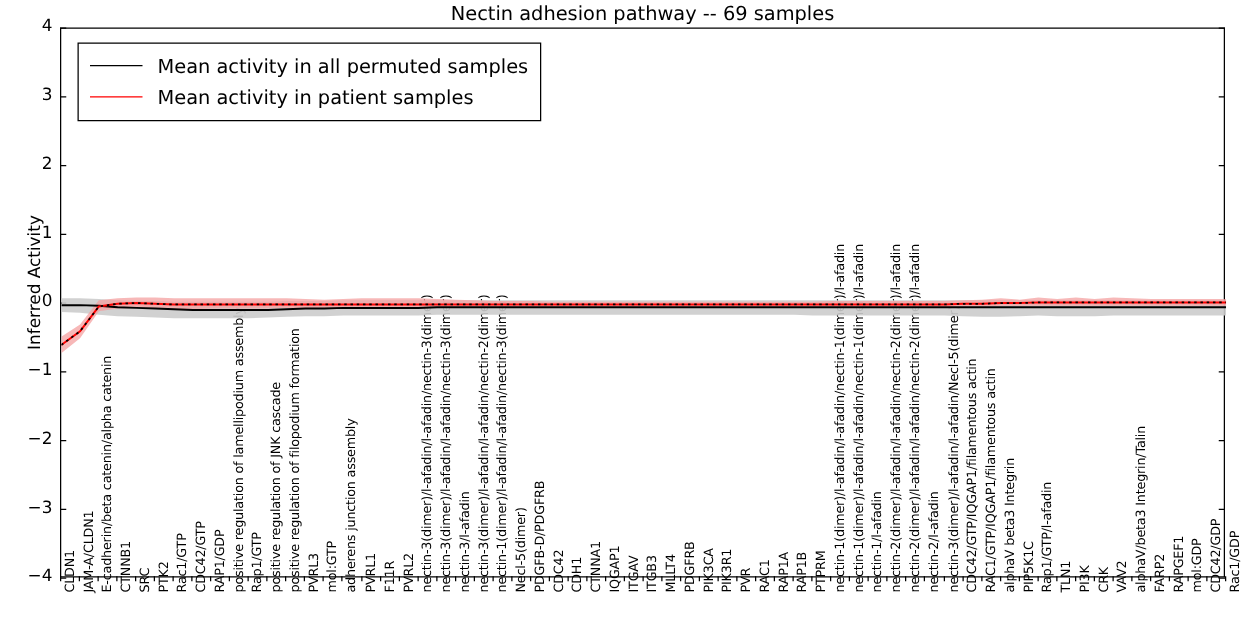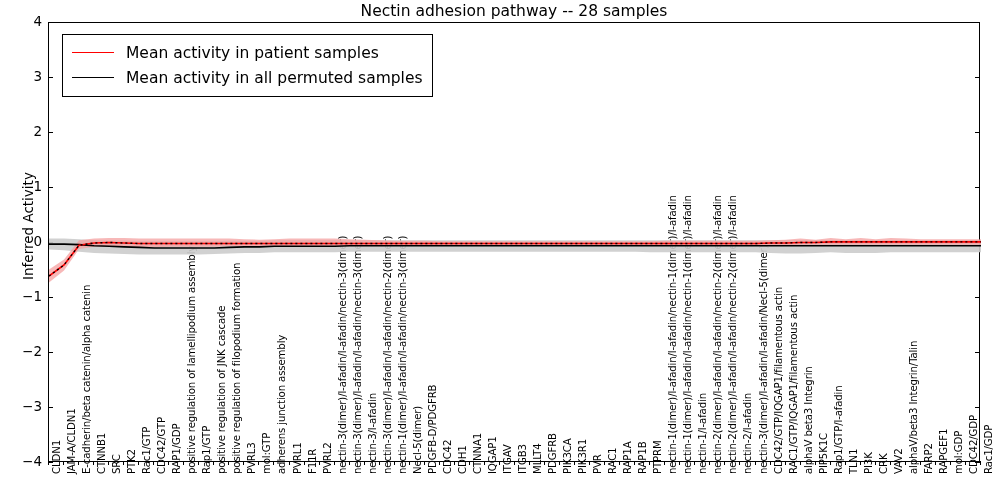--- a/index.html
+++ b/index.html
@@ -116,21 +116,21 @@
     z-index:10;
     pointer-events:none;
   }
   #axes-clip{position:absolute;left:0;top:0;width:932px;height:440px;overflow:hidden;}
 </style>
 </head>
 <body>
 
 <div id="root">
 
-  <div id="title">Nectin adhesion pathway -- 28 samples</div>
+  <div id="title">Nectin adhesion pathway -- 69 samples</div>
 
   <div id="ylabel">Inferred Activity</div>
 
   <div id="axes">
     <div id="axes-clip">
       <svg id="series-svg" viewBox="0 0 932 440" preserveAspectRatio="none">
           <path d="M0.00 215.60 L15.03 215.60 L30.06 216.15 L45.10 217.25 L60.13 217.80 L75.16 217.80 L90.19 218.35 L105.23 218.35 L120.26 218.35 L135.29 218.35 L150.32 218.35 L165.35 218.35 L180.39 217.80 L195.42 217.80 L210.45 217.80 L225.48 217.25 L240.52 217.25 L255.55 217.25 L270.58 217.25 L285.61 217.25 L300.65 217.25 L315.68 217.25 L330.71 217.25 L345.74 217.25 L360.77 217.25 L375.81 217.25 L390.84 217.25 L405.87 217.25 L420.90 217.25 L435.94 217.25 L450.97 217.25 L466.00 217.25 L481.03 217.25 L496.06 217.25 L511.10 217.25 L526.13 217.25 L541.16 217.25 L556.19 217.25 L571.23 217.25 L586.26 217.25 L601.29 217.25 L616.32 217.25 L631.35 217.25 L646.39 217.25 L661.42 217.25 L676.45 217.25 L691.48 217.25 L706.52 217.25 L721.55 217.25 L736.58 217.25 L751.61 217.25 L766.65 217.25 L781.68 217.25 L796.71 217.25 L811.74 217.25 L826.77 217.25 L841.81 217.25 L856.84 217.25 L871.87 217.25 L886.90 217.25 L901.94 217.25 L916.97 217.25 L932.00 217.25 L932.00 229.35 L916.97 229.35 L901.94 229.35 L886.90 229.35 L871.87 229.35 L856.84 229.35 L841.81 229.35 L826.77 229.90 L811.74 229.90 L796.71 229.90 L781.68 229.35 L766.65 229.90 L751.61 230.45 L736.58 230.45 L721.55 229.90 L706.52 229.35 L691.48 229.35 L676.45 229.35 L661.42 229.35 L646.39 229.35 L631.35 229.35 L616.32 229.35 L601.29 229.35 L586.26 228.80 L571.23 228.80 L556.19 228.80 L541.16 228.80 L526.13 228.80 L511.10 228.80 L496.06 228.80 L481.03 228.80 L466.00 228.80 L450.97 228.80 L435.94 228.80 L420.90 228.80 L405.87 228.80 L390.84 228.80 L375.81 228.80 L360.77 228.80 L345.74 228.80 L330.71 228.80 L315.68 228.80 L300.65 228.80 L285.61 229.35 L270.58 229.35 L255.55 229.35 L240.52 229.35 L225.48 229.35 L210.45 229.90 L195.42 229.90 L180.39 230.45 L165.35 231.00 L150.32 231.55 L135.29 231.55 L120.26 231.55 L105.23 231.55 L90.19 231.55 L75.16 231.00 L60.13 230.45 L45.10 229.90 L30.06 228.80 L15.03 227.15 L0.00 226.60 Z" fill="#cccccc" fill-opacity="0.9" stroke="none"></path>
           <path d="M0.00 246.40 L15.03 236.50 L30.06 217.25 L45.10 215.60 L60.13 215.05 L75.16 215.05 L90.19 215.60 L105.23 215.60 L120.26 215.60 L135.29 215.60 L150.32 215.60 L165.35 215.60 L180.39 215.60 L195.42 216.15 L210.45 216.70 L225.48 216.15 L240.52 215.60 L255.55 215.60 L270.58 215.60 L285.61 215.60 L300.65 216.15 L315.68 216.70 L330.71 217.25 L345.74 217.80 L360.77 217.80 L375.81 217.80 L390.84 218.35 L405.87 218.35 L420.90 218.35 L435.94 218.35 L450.97 218.35 L466.00 218.35 L481.03 218.35 L496.06 218.35 L511.10 218.35 L526.13 218.35 L541.16 218.35 L556.19 218.35 L571.23 218.35 L586.26 218.35 L601.29 218.35 L616.32 217.80 L631.35 217.80 L646.39 217.80 L661.42 217.80 L676.45 217.80 L691.48 217.80 L706.52 217.80 L721.55 217.25 L736.58 216.70 L751.61 215.60 L766.65 216.70 L781.68 215.05 L796.71 216.15 L811.74 215.05 L826.77 216.15 L841.81 215.05 L856.84 215.60 L871.87 216.15 L886.90 216.15 L901.94 216.15 L916.97 216.15 L932.00 216.15 L932.00 221.65 L916.97 221.65 L901.94 221.65 L886.90 221.65 L871.87 221.65 L856.84 221.65 L841.81 221.65 L826.77 221.65 L811.74 221.65 L796.71 221.65 L781.68 221.65 L766.65 221.65 L751.61 221.65 L736.58 222.20 L721.55 222.20 L706.52 222.75 L691.48 222.75 L676.45 222.75 L661.42 222.75 L646.39 222.75 L631.35 222.75 L616.32 222.75 L601.29 222.75 L586.26 222.75 L571.23 222.75 L556.19 222.75 L541.16 222.75 L526.13 222.75 L511.10 222.75 L496.06 222.75 L481.03 222.75 L466.00 222.75 L450.97 222.75 L435.94 222.75 L420.90 222.75 L405.87 222.75 L390.84 222.75 L375.81 222.75 L360.77 222.75 L345.74 222.75 L330.71 223.30 L315.68 223.30 L300.65 223.30 L285.61 223.30 L270.58 223.30 L255.55 223.30 L240.52 223.30 L225.48 223.30 L210.45 223.30 L195.42 223.30 L180.39 223.30 L165.35 223.85 L150.32 223.85 L135.29 223.85 L120.26 223.85 L105.23 224.40 L90.19 224.40 L75.16 223.85 L60.13 223.30 L45.10 223.85 L30.06 226.05 L15.03 247.50 L0.00 259.60 Z" fill="#f4a0a0" fill-opacity="0.75" stroke="none"></path>
           <path d="M0.00 221.10 L15.03 221.10 L30.06 221.65 L45.10 222.75 L60.13 223.30 L75.16 223.85 L90.19 224.40 L105.23 224.95 L120.26 224.95 L135.29 224.95 L150.32 224.95 L165.35 224.95 L180.39 224.40 L195.42 223.85 L210.45 223.85 L225.48 223.30 L240.52 223.30 L255.55 223.30 L270.58 223.30 L285.61 223.30 L300.65 222.75 L315.68 222.75 L330.71 222.75 L345.74 222.75 L360.77 222.75 L375.81 222.75 L390.84 222.75 L405.87 222.75 L420.90 222.75 L435.94 222.75 L450.97 222.75 L466.00 222.75 L481.03 222.75 L496.06 222.75 L511.10 222.75 L526.13 222.75 L541.16 222.75 L556.19 222.75 L571.23 222.75 L586.26 222.75 L601.29 222.75 L616.32 222.75 L631.35 222.75 L646.39 222.75 L661.42 222.75 L676.45 222.75 L691.48 222.75 L706.52 222.75 L721.55 222.75 L736.58 222.75 L751.61 222.75 L766.65 222.75 L781.68 222.75 L796.71 222.75 L811.74 222.75 L826.77 222.75 L841.81 222.75 L856.84 222.75 L871.87 222.75 L886.90 222.75 L901.94 222.75 L916.97 222.75 L932.00 222.75 " fill="none" stroke="#000000" stroke-width="1.6"></path>
           <path d="M0.00 253.00 L15.03 242.00 L30.06 222.20 L45.10 220.00 L60.13 219.45 L75.16 220.00 L90.19 220.55 L105.23 220.55 L120.26 220.55 L135.29 220.55 L150.32 220.55 L165.35 220.55 L180.39 220.55 L195.42 220.55 L210.45 220.55 L225.48 220.55 L240.52 220.55 L255.55 220.55 L270.58 220.55 L285.61 220.55 L300.65 220.55 L315.68 220.55 L330.71 220.55 L345.74 220.55 L360.77 220.55 L375.81 220.55 L390.84 220.55 L405.87 220.55 L420.90 220.55 L435.94 220.55 L450.97 220.55 L466.00 220.55 L481.03 220.55 L496.06 220.55 L511.10 220.55 L526.13 220.55 L541.16 220.55 L556.19 220.55 L571.23 220.55 L586.26 220.55 L601.29 220.55 L616.32 220.55 L631.35 220.55 L646.39 220.55 L661.42 220.55 L676.45 220.55 L691.48 220.55 L706.52 220.55 L721.55 220.00 L736.58 220.00 L751.61 219.45 L766.65 219.45 L781.68 218.90 L796.71 218.90 L811.74 218.90 L826.77 218.90 L841.81 218.90 L856.84 218.90 L871.87 218.90 L886.90 218.90 L901.94 218.90 L916.97 218.90 L932.00 218.90 " fill="none" stroke="#ff0000" stroke-width="1.6"></path>
@@ -292,22 +292,22 @@
       <div class="xtick-mark" style="left: 901.935px;"></div>
       <div class="xtick-label" style="left: 905.935px;">mol:GDP</div>
       <div class="xtick-mark" style="left: 916.968px;"></div>
       <div class="xtick-label" style="left: 920.968px;">CDC42/GDP</div>
       <div class="xtick-mark" style="left: 932px;"></div>
       <div class="xtick-label" style="left: 936px;">Rac1/GDP</div>
     </div>
 
   <div id="legend">
     <div class="legend-row">
+      <span class="legend-swatch" style="border-top-color: rgb(0, 0, 0);"></span>
+      <span class="legend-text">Mean activity in all permuted samples</span>
+    </div>
+    <div class="legend-row">
       <span class="legend-swatch" style="border-top-color: rgb(255, 0, 0);"></span>
       <span class="legend-text">Mean activity in patient samples</span>
     </div>
-    <div class="legend-row">
-      <span class="legend-swatch" style="border-top-color: rgb(0, 0, 0);"></span>
-      <span class="legend-text">Mean activity in all permuted samples</span>
-    </div>
   </div>
 
 </div>
 
 </body></html>

